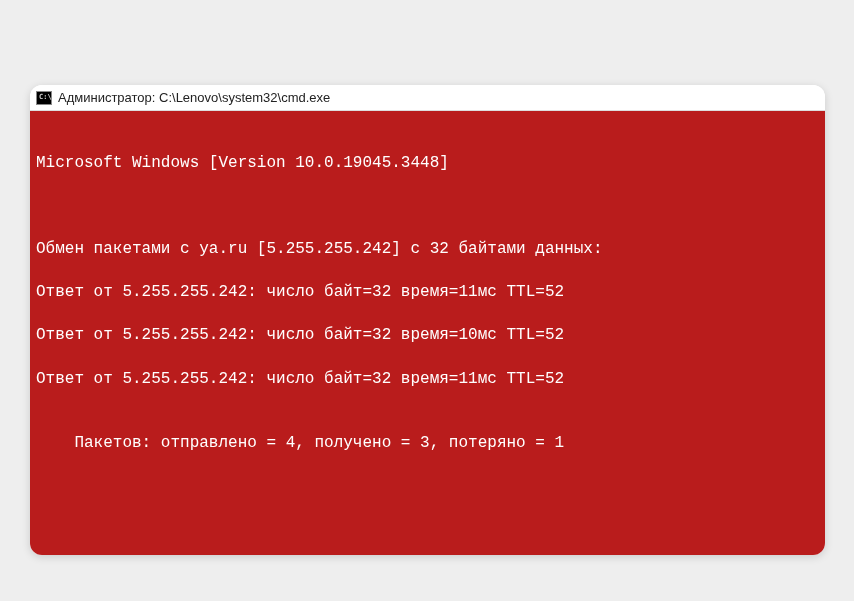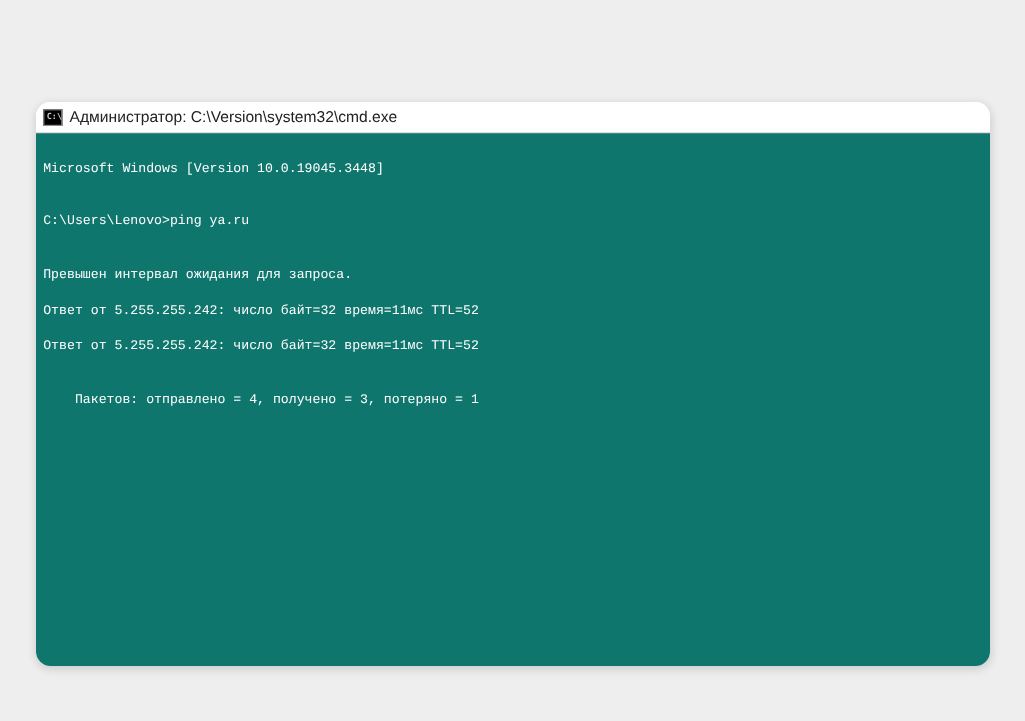--- a/index.html
+++ b/index.html
@@ -47,49 +47,49 @@
       font-family: monospace;
       font-weight: bold;
       line-height: 1;
       border: 1px solid #888;
     }
     .title-text {
       font-size: 13px;
       color: #222;
     }
     .terminal {
-      background: #0f766e;
+      background: #b91c1c;
       color: #ffffff;
       font-family: 'Consolas', 'Courier New', monospace;
-      font-size: 11px;
+      font-size: 16px;
       line-height: 1.35;
-      padding: 8px 6px;
+      padding: 20px 6px;
       height: calc(100% - 26px);
       white-space: pre;
       overflow: hidden;
     }
     .line {
       display: block;
     }
   </style>
 </head>
 <body>
 
 <div class="window">
   <div class="titlebar">
     <div class="title-icon">C:\</div>
-    <div class="title-text">Администратор: C:\Version\system32\cmd.exe</div>
+    <div class="title-text">Администратор: C:\Lenovo\system32\cmd.exe</div>
   </div>
   <div class="terminal">
 <span class="line">Microsoft Windows [Version 10.0.19045.3448]</span>
 <span class="line"></span>
-<span class="line">C:\Users\Lenovo&gt;ping ya.ru</span>
 <span class="line"></span>
-<span class="line">Превышен интервал ожидания для запроса.</span>
+<span class="line">Обмен пакетами с ya.ru [5.255.255.242] с 32 байтами данных:</span>
 <span class="line">Ответ от 5.255.255.242: число байт=32 время=11мс TTL=52</span>
+<span class="line">Ответ от 5.255.255.242: число байт=32 время=10мс TTL=52</span>
 <span class="line">Ответ от 5.255.255.242: число байт=32 время=11мс TTL=52</span>
 <span class="line"></span>
 <span class="line">    Пакетов: отправлено = 4, получено = 3, потеряно = 1</span>
 
 
 
 <span class="line"></span>
 
   </div>
 </div>

